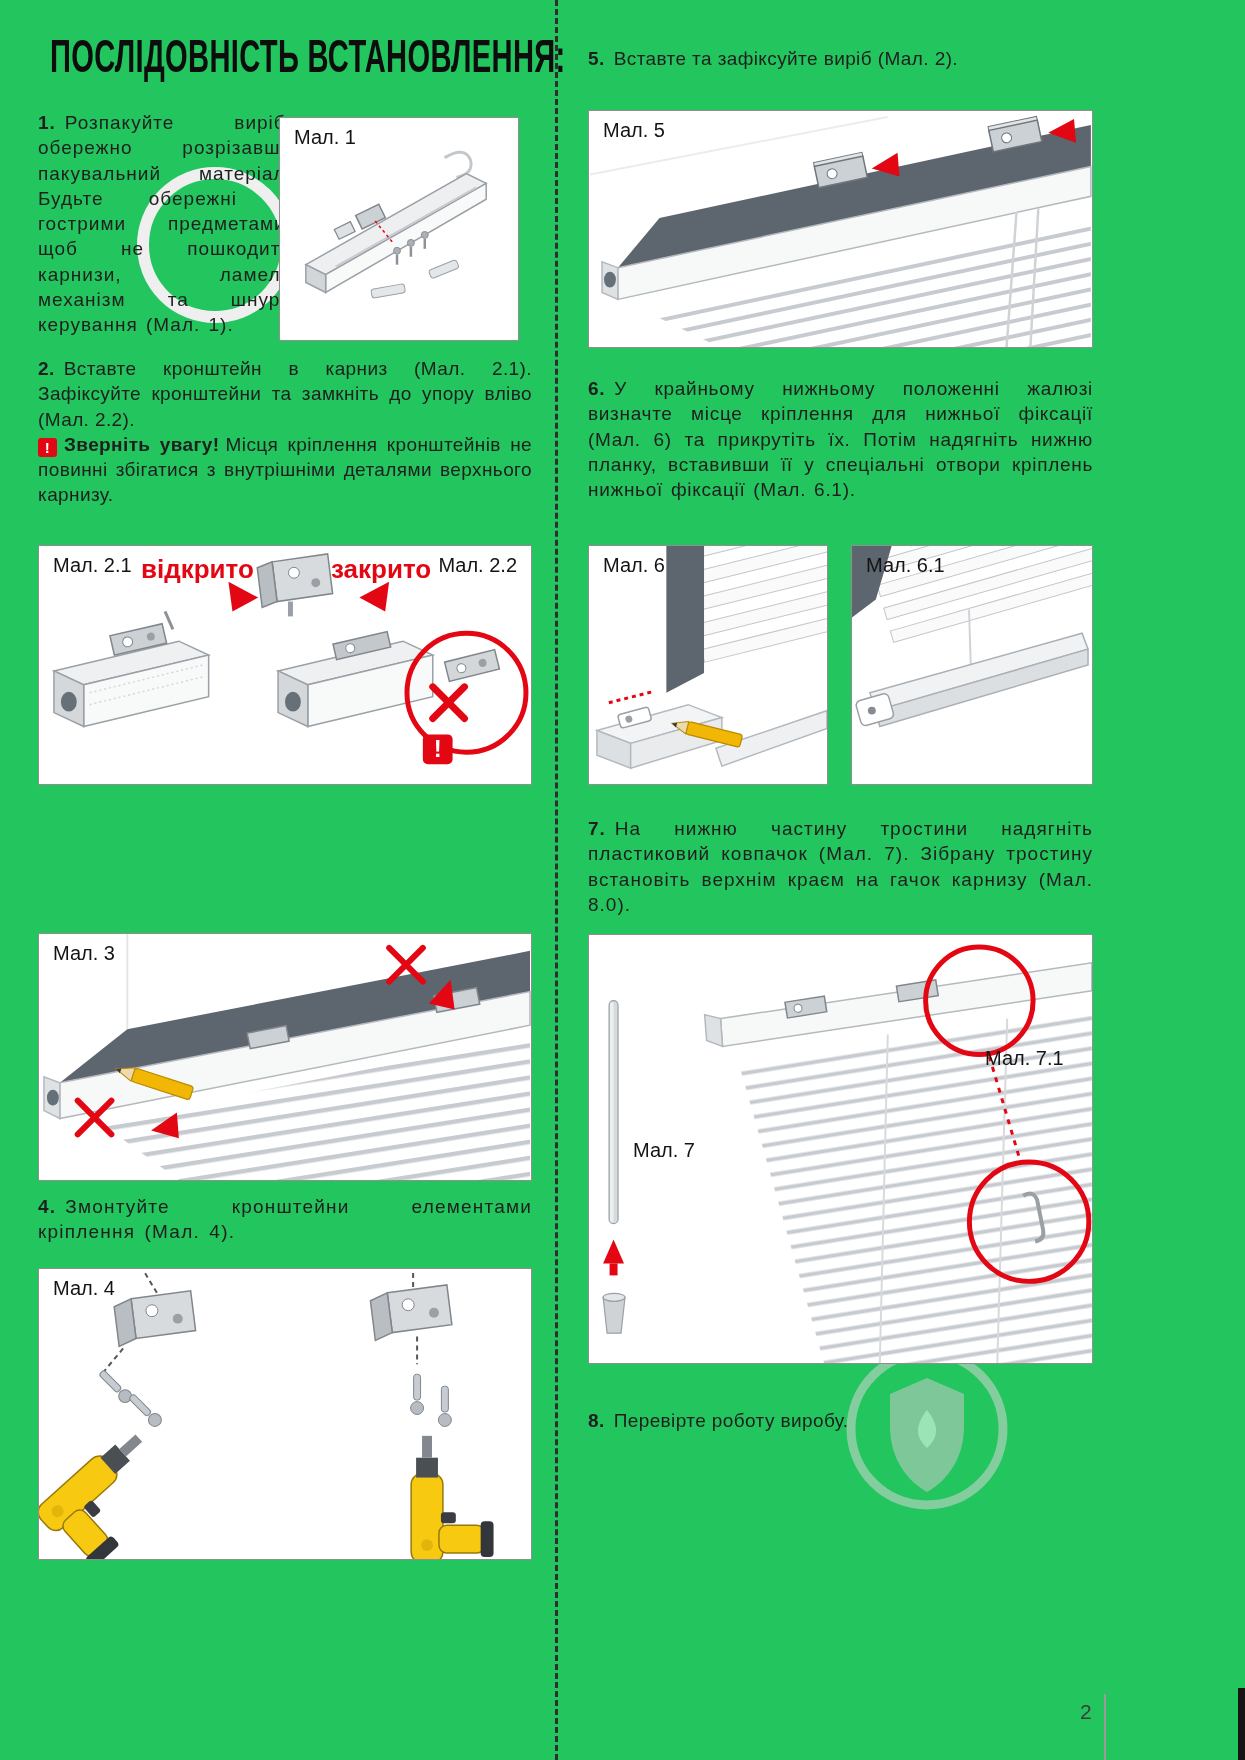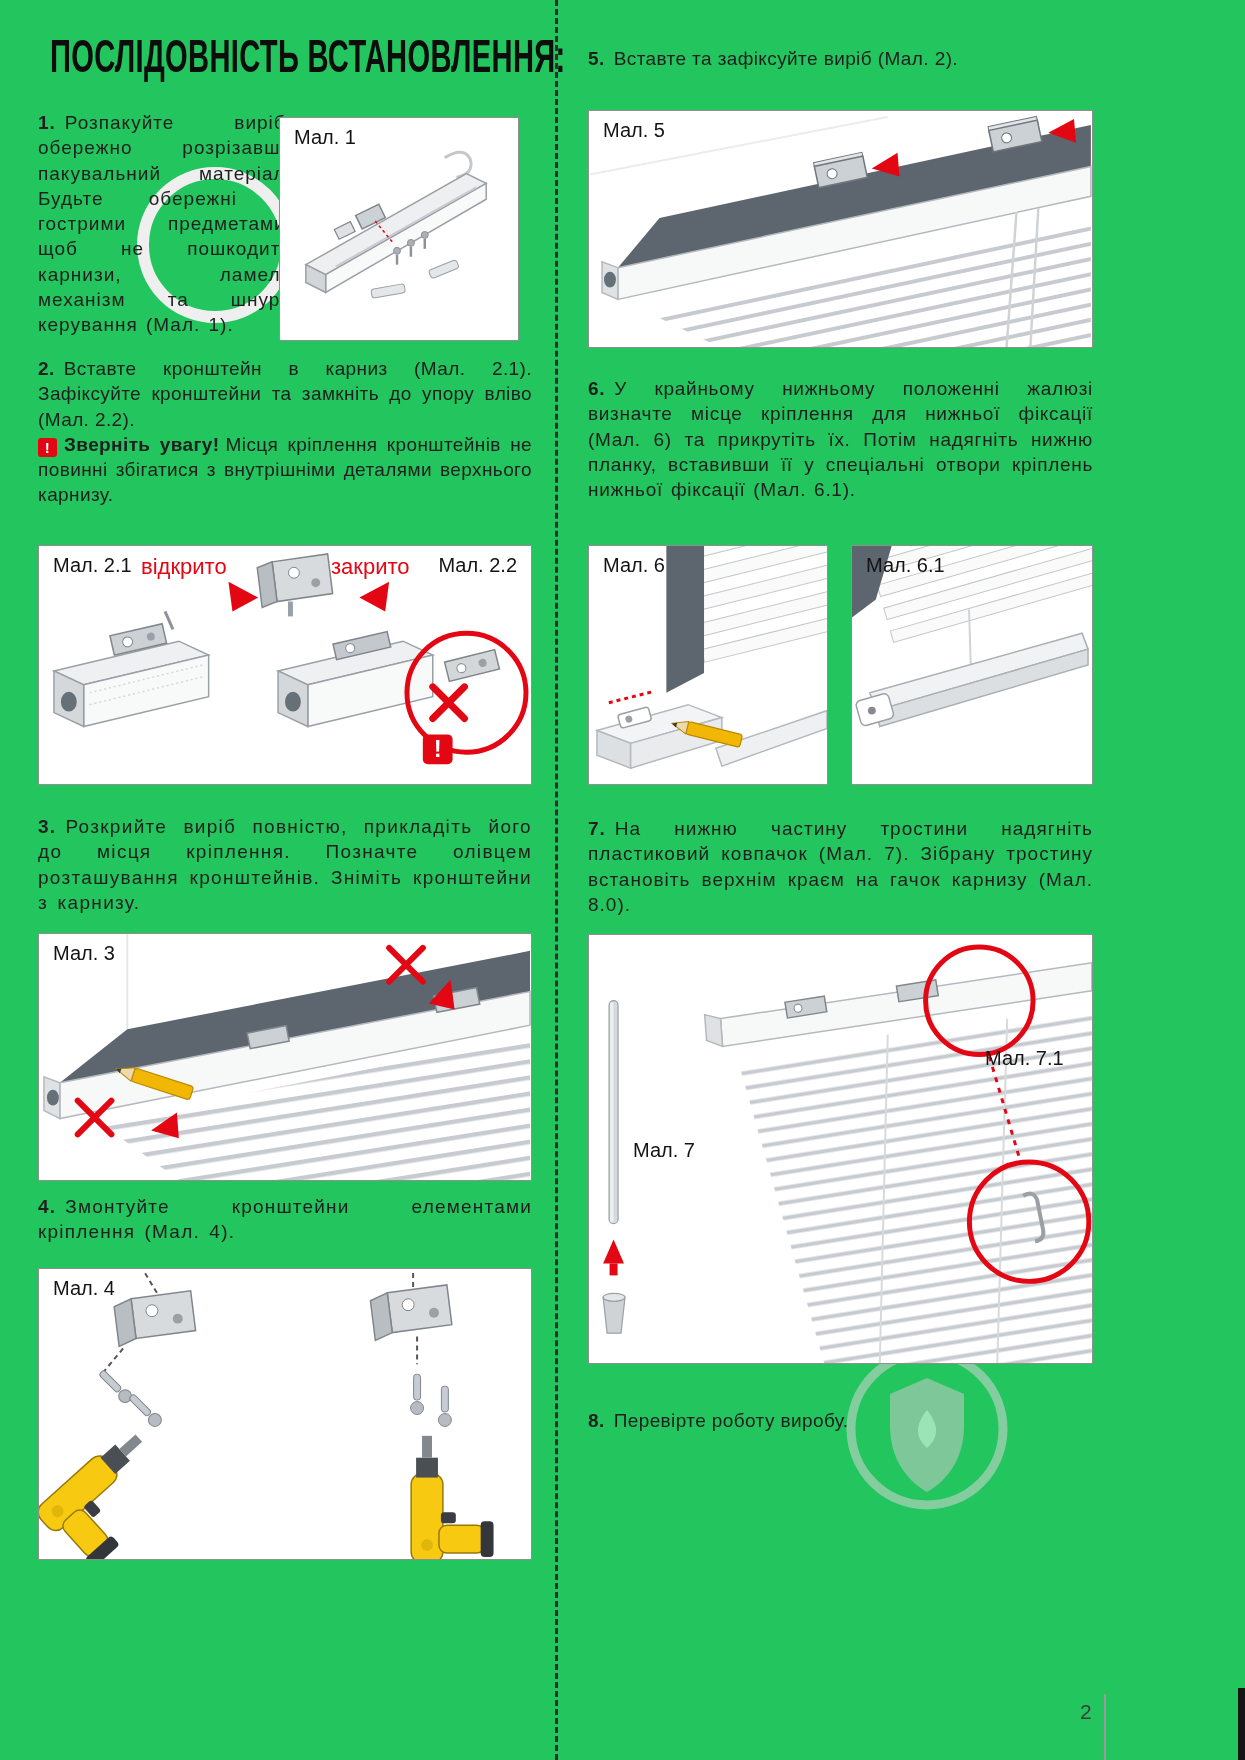--- a/index.html
+++ b/index.html
@@ -12,21 +12,21 @@
   .para{position:absolute;margin:0;font-size:19px;line-height:1.33;text-align:justify;color:#1f1f1f}
   .stepnum{margin-right:9px}
   .warnbold{margin-right:6px}
   .warn-badge{display:inline-block;width:19px;height:19px;border-radius:3px;background:#e30613;color:#fff;
               font-weight:bold;text-align:center;line-height:19px;font-size:15px;margin-right:7px;vertical-align:-2px}
   .fig{position:absolute;border:1.5px solid #8f8f8f;background:#fff;overflow:hidden}
   .fig svg.art{position:absolute;left:0;top:0;width:100%;height:100%;display:block}
   .fig-label{position:absolute;font-size:20px;color:#141414;z-index:2;white-space:nowrap}
   .tl{left:14px;top:8px}
   .tr{right:14px;top:8px}
-  .red-label{position:absolute;font-size:22px;font-weight:normal;color:#e30613;z-index:2;white-space:nowrap}
+  .red-label{position:absolute;font-size:26px;font-weight:bold;color:#e30613;z-index:2;white-space:nowrap}
   .footer-num{position:absolute;font-size:21px;color:#3c3c3c}
   .footer-line{position:absolute;background:#9a9a9a}
   .edge-bar{position:absolute;background:#151515}
   .wm{position:absolute;z-index:0}
 </style>
 </head>
 <body>
 
 <div class="page">
 
@@ -124,21 +124,20 @@
         <g stroke="#e30613" stroke-width="7" stroke-linecap="round">
           <line x1="396" y1="142" x2="428" y2="174"></line>
           <line x1="428" y1="142" x2="396" y2="174"></line>
         </g>
         <rect x="386" y="190" width="30" height="30" rx="5" fill="#e30613"></rect>
         <text x="401" y="213" text-anchor="middle" font-family="Liberation Sans, sans-serif" font-size="24" font-weight="bold" fill="#ffffff">!</text>
       </g>
     </svg>
   </figure>
 
-  <p class="para" style="left:38px;top:814px;width:494px;letter-spacing:1.3px;word-spacing:3px"><b class="stepnum">3.</b><span>Розкрийте виріб повністю, прикладіть його до місця кріплення. Позначте олівцем розташування кронштейнів. Зніміть кронштейни з карнизу.</span></p>
 
   <figure class="fig" style="left:38px;top:933px;width:494px;height:248px;margin:0">
     <figcaption class="fig-label tl">Мал. 3</figcaption>
     <svg class="art" viewBox="0 0 494 248" aria-hidden="true">
       <defs>
         <pattern id="sl3" width="14" height="16" patternUnits="userSpaceOnUse" patternTransform="rotate(-9)">
           <rect width="14" height="16" fill="#ffffff"></rect>
           <rect y="10" width="14" height="4.5" fill="#c7cbd0"></rect>
         </pattern>
       </defs>

